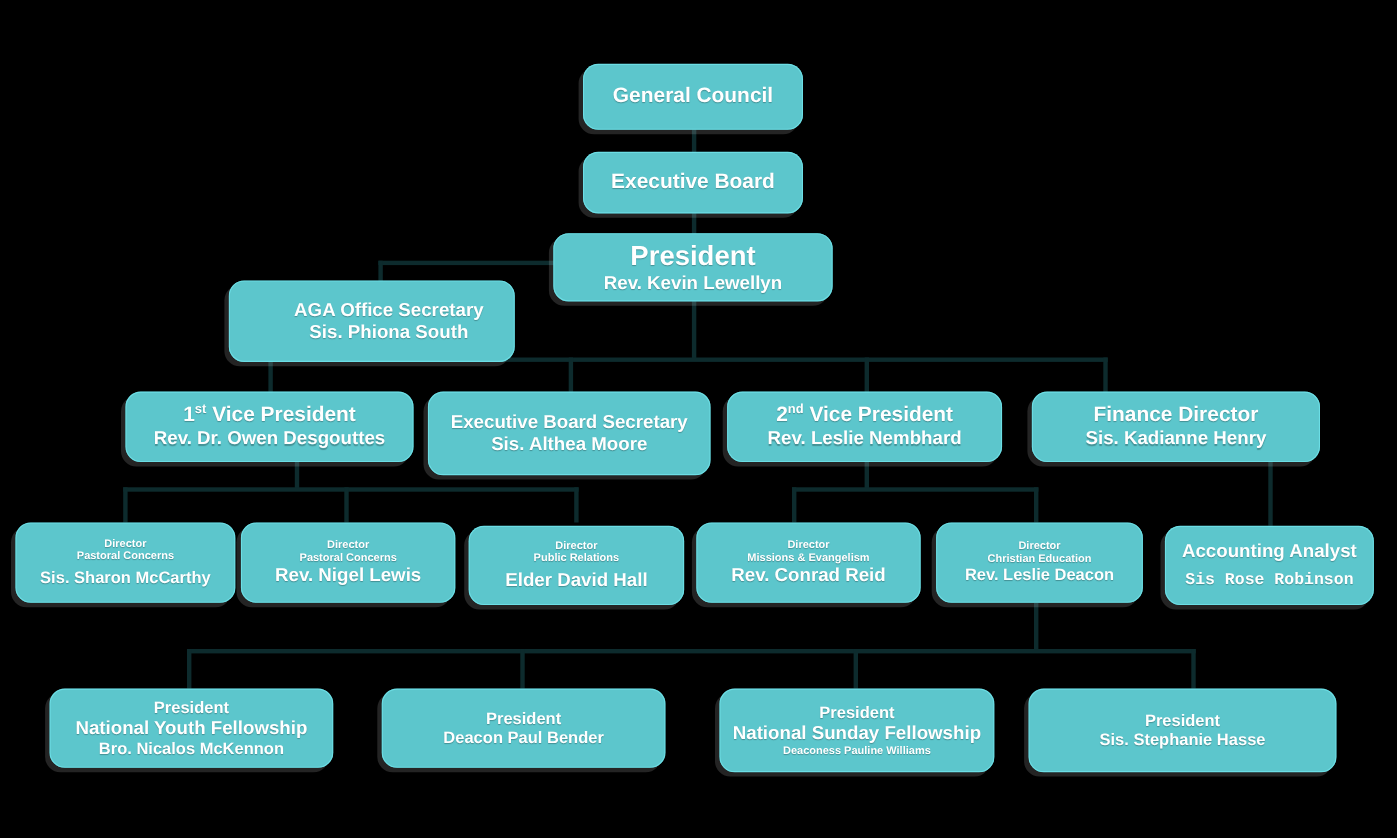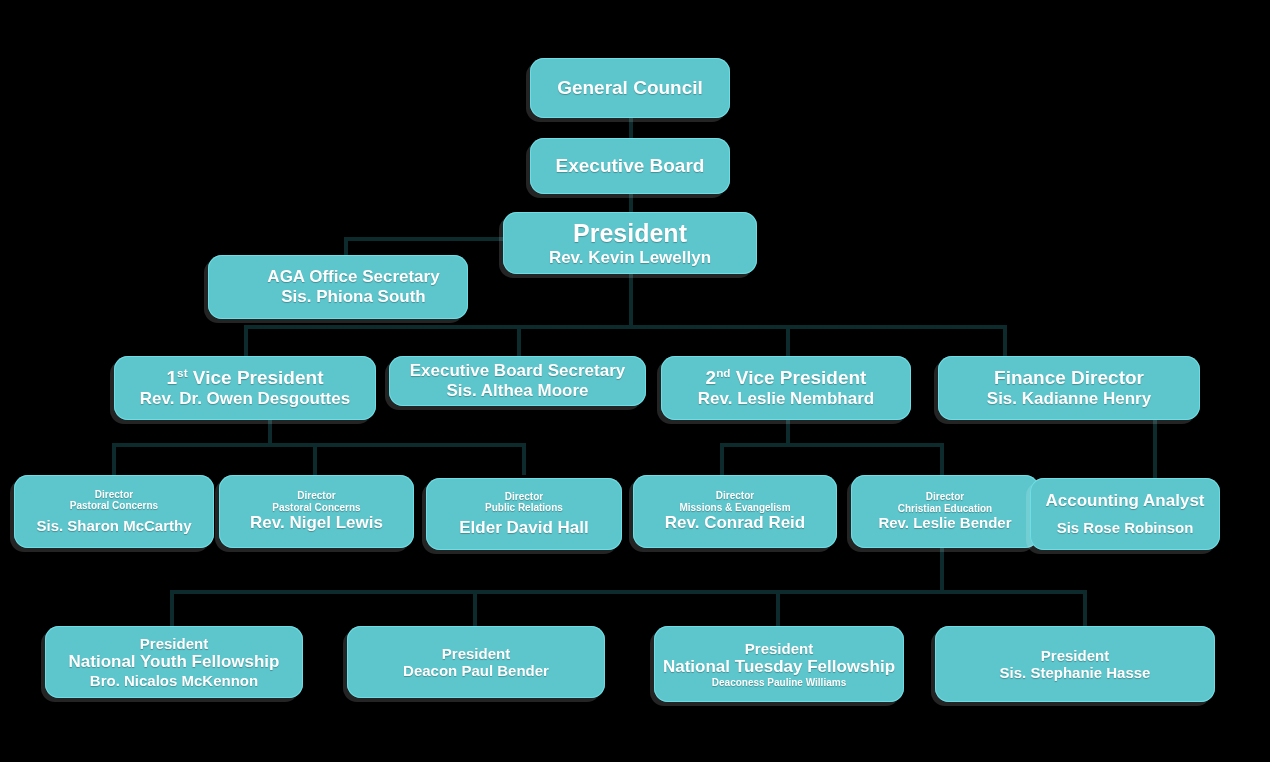--- a/index.html
+++ b/index.html
@@ -104,31 +104,31 @@
 
   <div class="node t-lg" style="left:530px; top:58px; width:200px; height:60px;">
     <span class="line1">General Council</span>
   </div>
 
   <div class="node" style="left:503px; top:212px; width:254px; height:62px;">
     <span class="line1 t-xl">President</span>
     <span class="line2 t-md">Rev. Kevin Lewellyn</span>
   </div>
 
-  <div class="node" style="left:208px; top:255px; width:260px; height:64px;padding-left:39px;">
+  <div class="node" style="left:208px; top:255px; width:260px; height:74px;padding-left:39px;">
     <span class="line1 t-md">AGA Office Secretary</span>
     <span class="line2 t-md">Sis. Phiona South</span>
   </div>
 
   <div class="node" style="left:114px; top:356px; width:262px; height:64px;">
     <span class="line1 t-lg"><span>1</span><sup>st</sup><span> Vice President</span></span>
     <span class="line2 t-md">Rev. Dr. Owen Desgouttes</span>
   </div>
 
-  <div class="node" style="left:389px; top:356px; width:257px; height:50px;">
+  <div class="node" style="left:389px; top:356px; width:257px; height:76px;">
     <span class="line1 t-md">Executive Board Secretary</span>
     <span class="line2 t-md">Sis. Althea Moore</span>
   </div>
 
   <div class="node" style="left:661px; top:356px; width:250px; height:64px;">
     <span class="line1 t-lg"><span>2</span><sup>nd</sup><span> Vice President</span></span>
     <span class="line2 t-md">Rev. Leslie Nembhard</span>
   </div>
 
   <div class="node" style="left:938px; top:356px; width:262px; height:64px;">
@@ -156,42 +156,42 @@
 
   <div class="node" style="left:633px; top:475px; width:204px; height:73px;">
     <span class="line1 t-xs">Director</span>
     <span class="line2 t-xs">Missions &amp; Evangelism</span>
     <span class="line3 t-md" style="margin-top:0;">Rev. Conrad Reid</span>
   </div>
 
   <div class="node" style="left:851px; top:475px; width:188px; height:73px;">
     <span class="line1 t-xs">Director</span>
     <span class="line2 t-xs">Christian Education</span>
-    <span class="line3 t-sm">Rev. Leslie Bender</span>
+    <span class="line3 t-sm">Rev. Leslie Deacon</span>
   </div>
 
-  <div class="node" style="left:1030px; top:478px; width:190px; height:72px;">
+  <div class="node" style="left:1059px; top:478px; width:190px; height:72px;">
     <span class="line1 t-md">Accounting Analyst</span>
-    <span class="line2 t-sm" style="margin-top:8px;">Sis Rose Robinson</span>
+    <span class="line2 t-sm" style="margin-top:8px;font-family:Liberation Mono, monospace;">Sis Rose Robinson</span>
   </div>
 
   <div class="node" style="left:45px; top:626px; width:258px; height:72px;">
     <span class="line1 t-sm">President</span>
     <span class="line2 t-md">National Youth Fellowship</span>
     <span class="line3 t-sm">Bro. Nicalos McKennon</span>
   </div>
 
   <div class="node" style="left:347px; top:626px; width:258px; height:72px;">
     <span class="line1 t-sm">President</span>
     <span class="line3 t-sm">Deacon Paul Bender</span>
   </div>
 
   <div class="node" style="left:654px; top:626px; width:250px; height:76px;">
     <span class="line1 t-sm">President</span>
-    <span class="line2 t-md">National Tuesday Fellowship</span>
+    <span class="line2 t-md">National Sunday Fellowship</span>
     <span class="line3 t-xs">Deaconess Pauline Williams</span>
   </div>
 
   <div class="node" style="left:935px; top:626px; width:280px; height:76px;">
     <span class="line1 t-sm">President</span>
     <span class="line3 t-sm">Sis. Stephanie Hasse</span>
   </div>
 
 </div>
 

